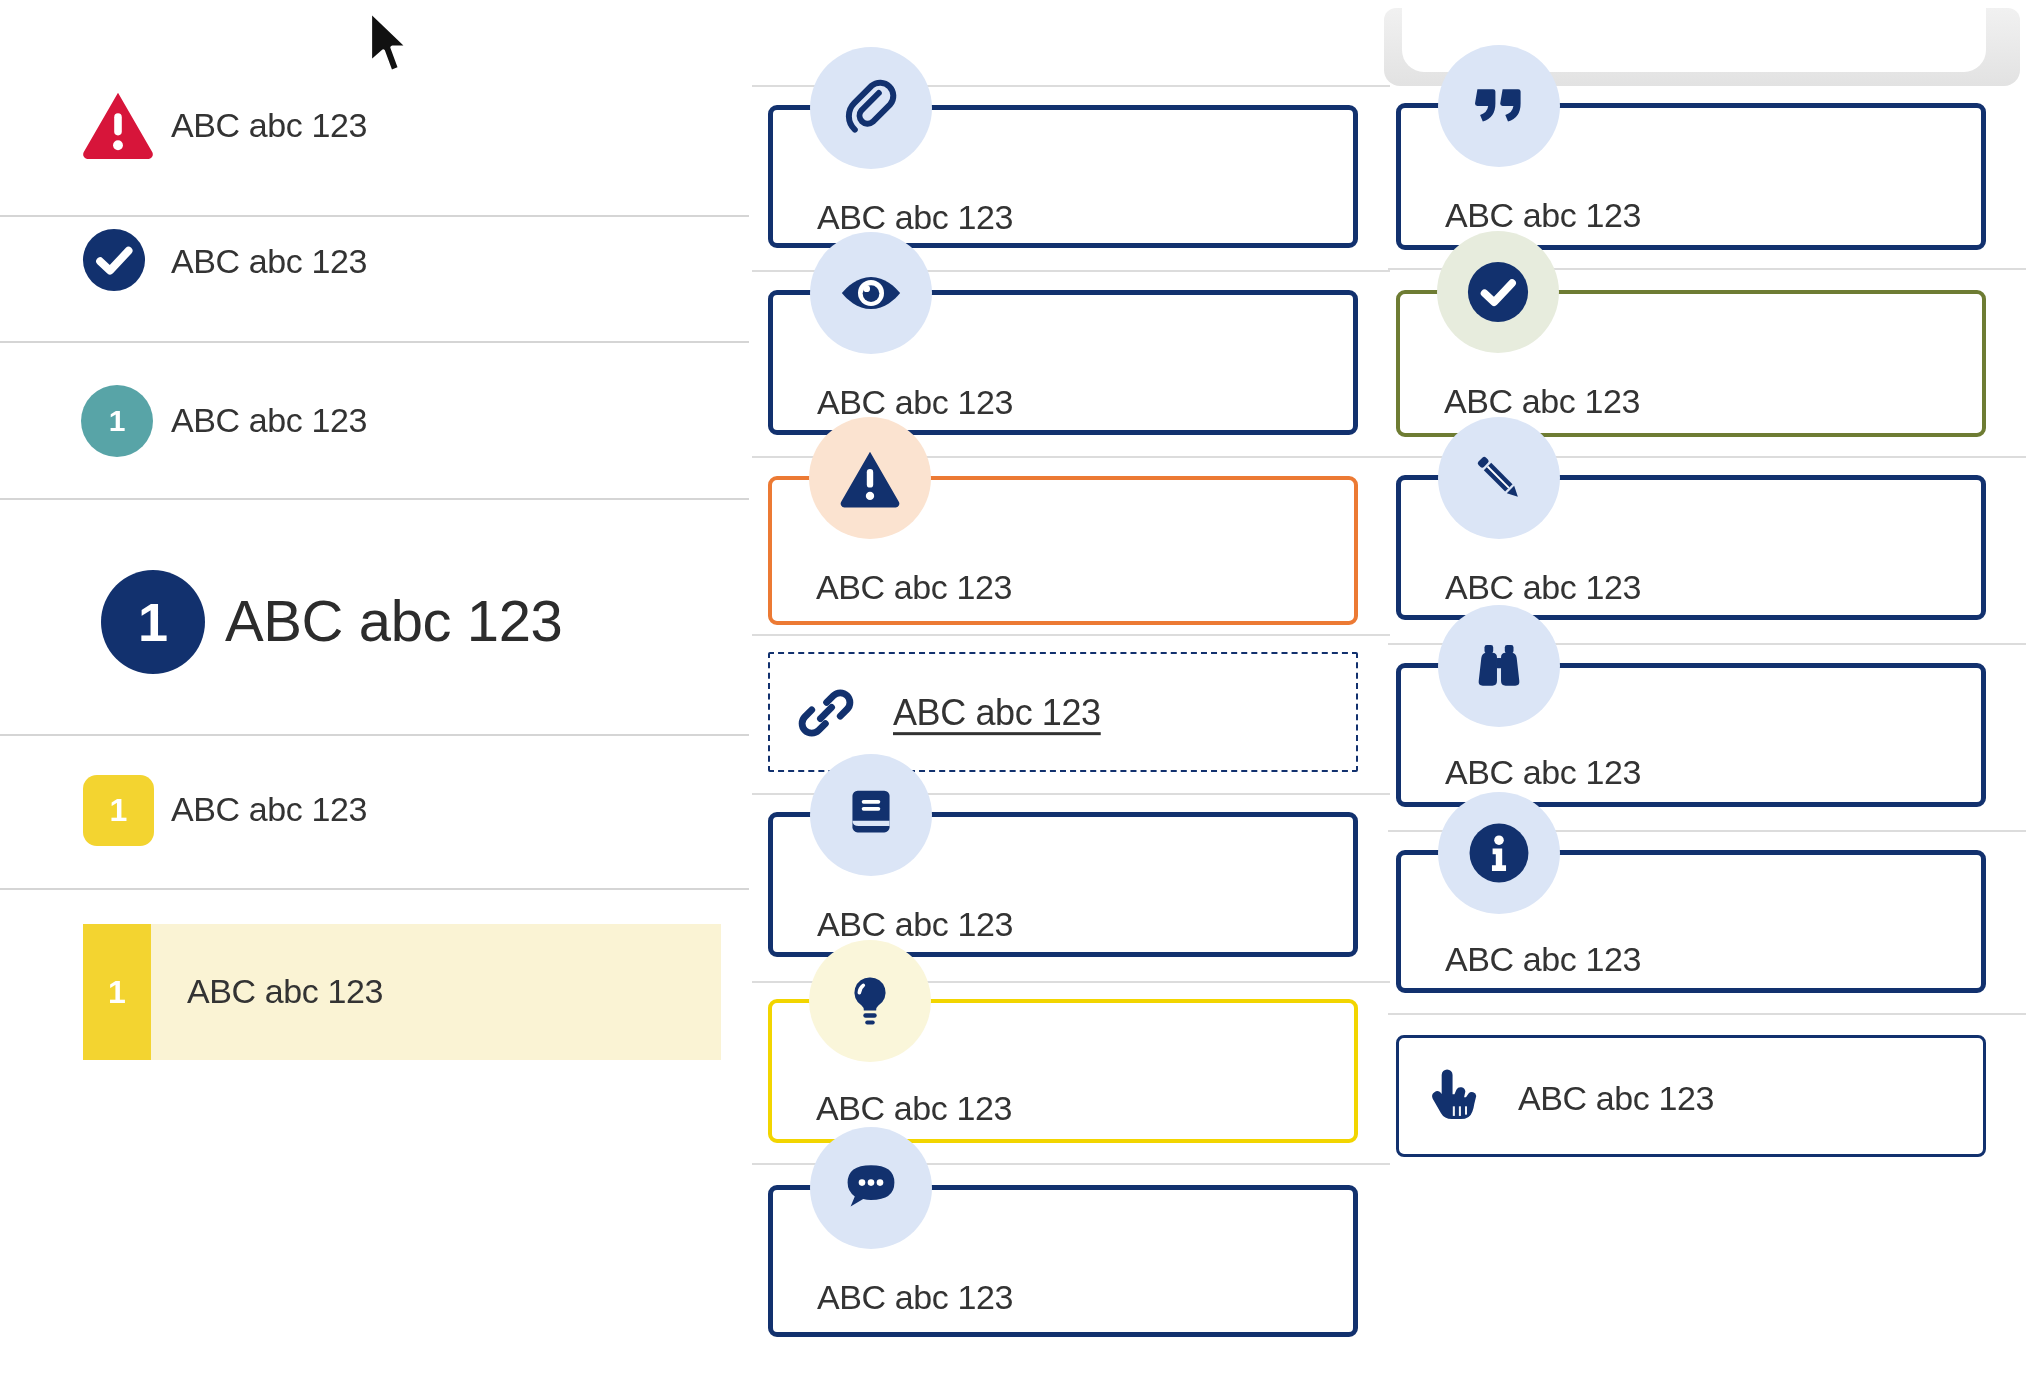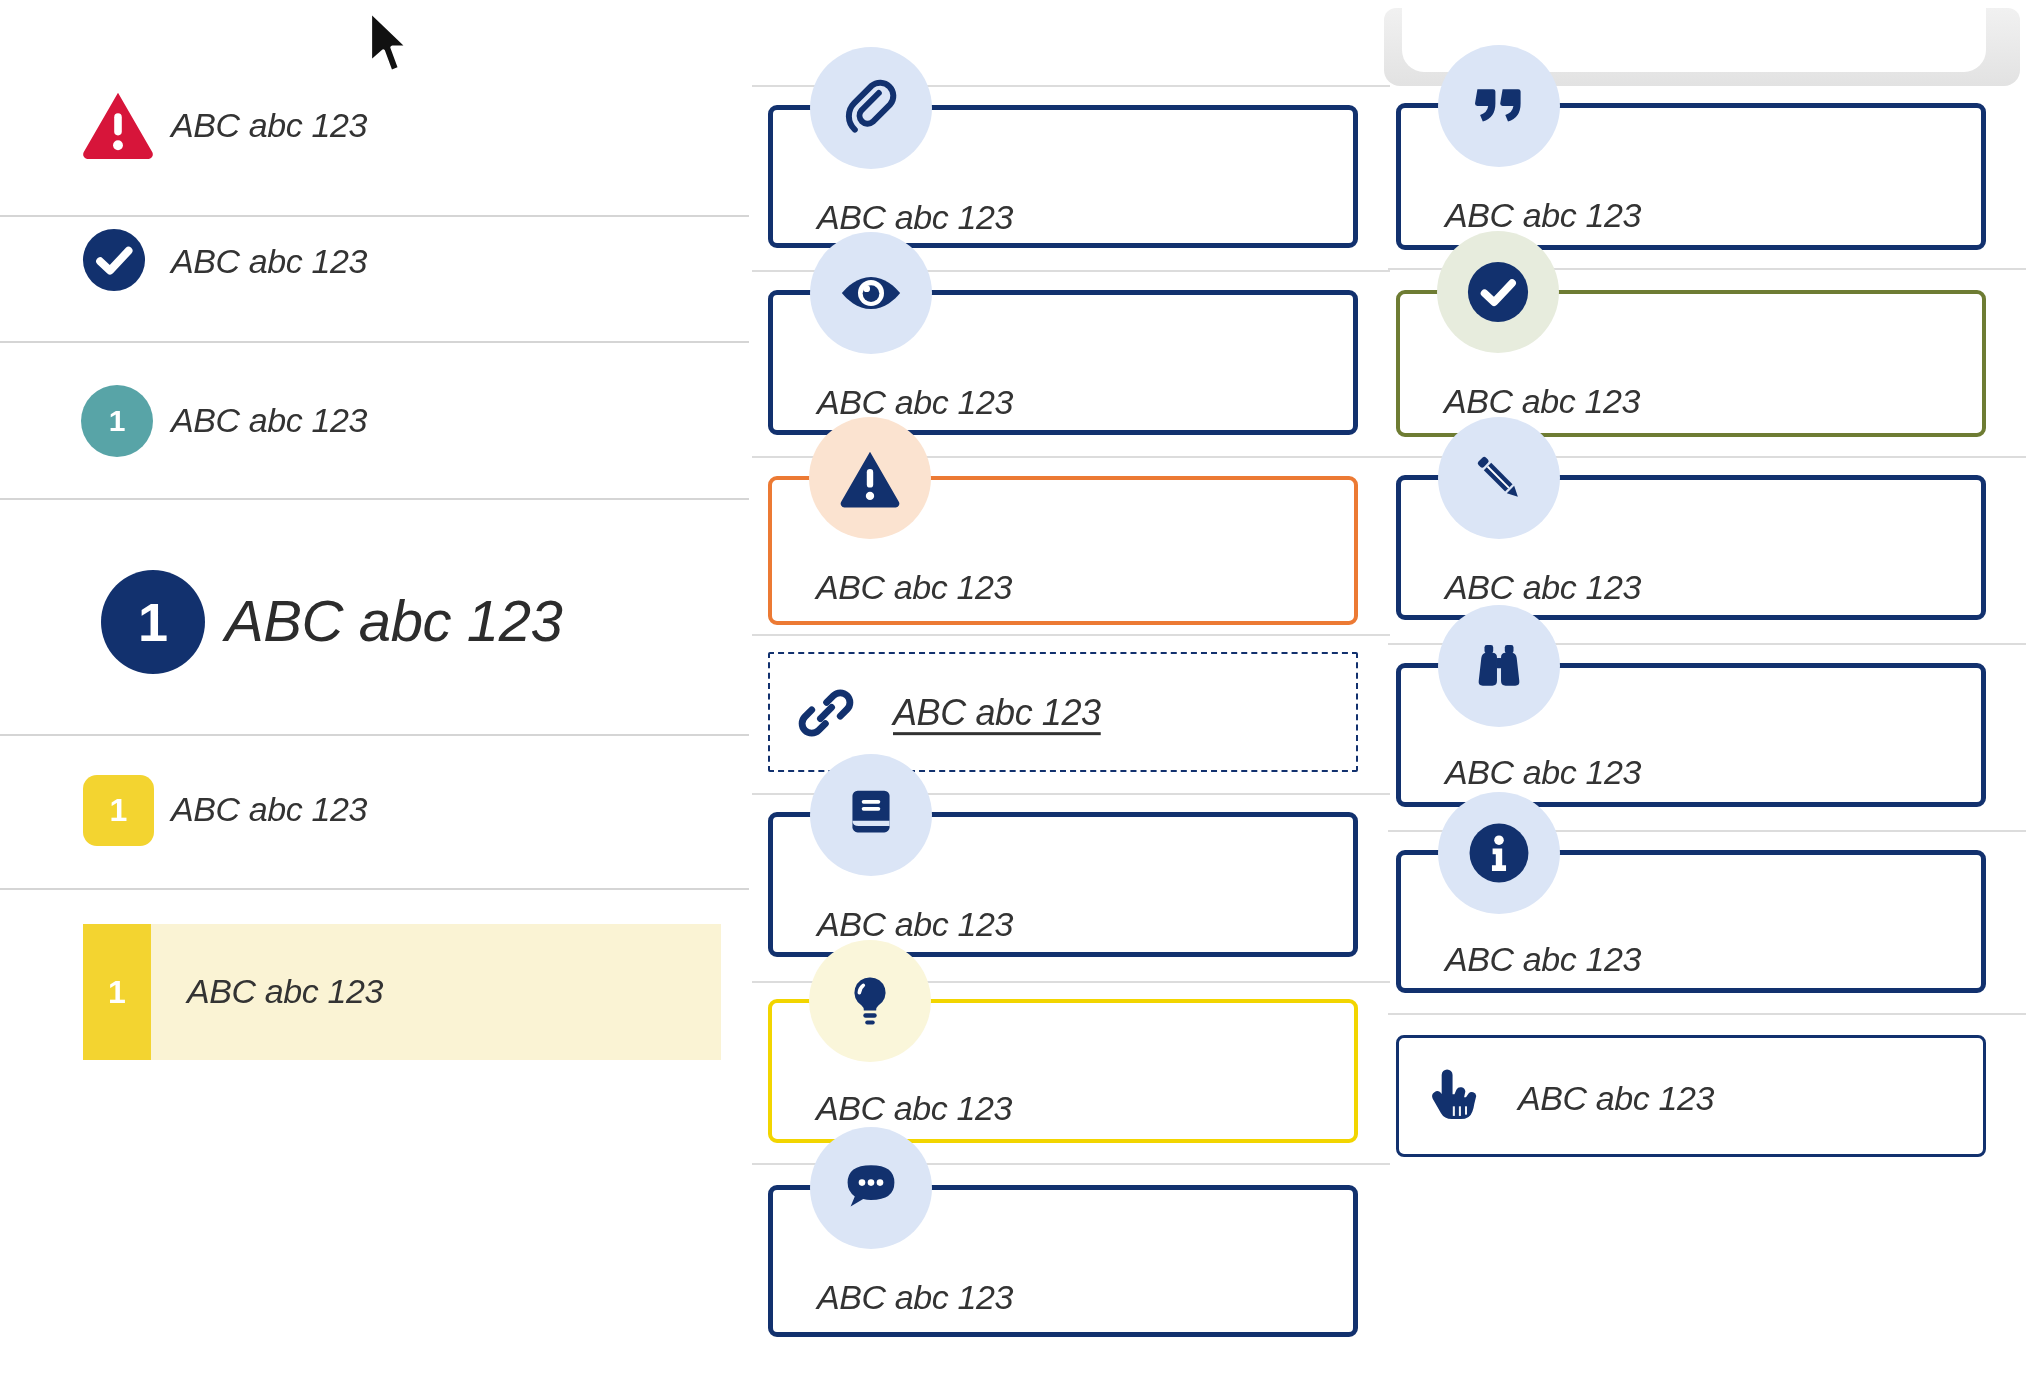--- a/index.html
+++ b/index.html
@@ -4,21 +4,21 @@
 <style>
   html,body{margin:0;padding:0;}
   body{
     width:2026px;height:1392px;position:relative;overflow:hidden;background:#ffffff;
     font-family:"Liberation Sans", sans-serif;color:#333333;
   }
   .abs{position:absolute;}
   .sep{position:absolute;height:2px;background:#dcdcdc;}
   .item-label{
     position:absolute;transform:translateY(-52%);font-size:34px;letter-spacing:-0.4px;
-    color:#333333;white-space:nowrap;font-style:italic;
+    color:#333333;white-space:nowrap;
   }
   .callout{
     position:absolute;background:#ffffff;border-radius:9px;box-sizing:border-box;
   }
   .icon-circle{
     position:absolute;width:122px;height:122px;border-radius:50%;
     display:flex;align-items:center;justify-content:center;
   }
   .glyph{display:flex;align-items:center;justify-content:center;}
   .badge{

